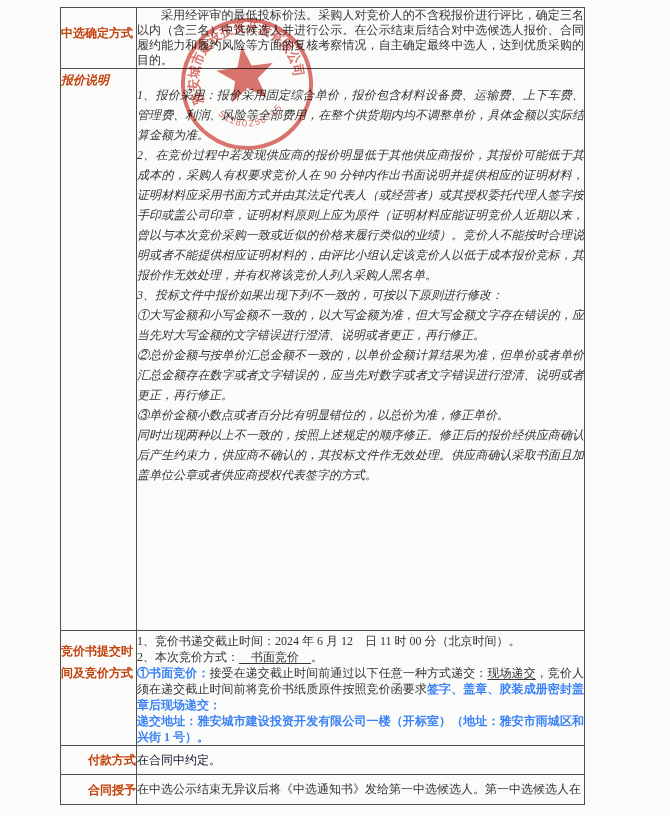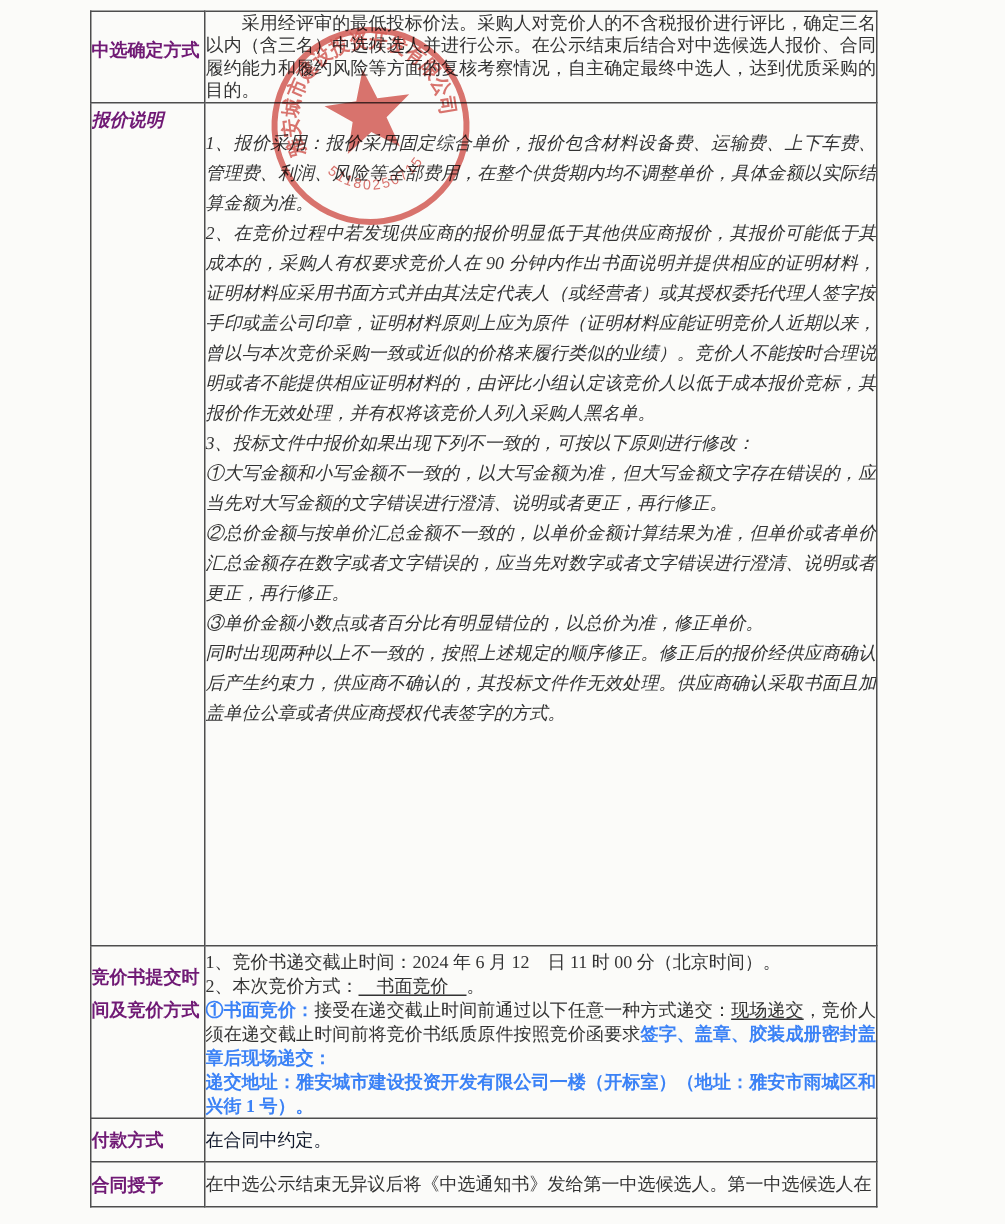--- a/index.html
+++ b/index.html
@@ -22,26 +22,26 @@
     border:1px solid #4e4e4e;
     vertical-align:top;
     font-size:12px;
     padding:0;
     overflow:hidden;
   }
   td.label{
     width:75px;
     font-weight:bold;
     font-size:12.5px;
-    color:#701a75;
+    color:#c2410c;
     padding:7px 4px 0 7px;
     line-height:22px;
     word-break:break-all;
   }
-  td.label.center{vertical-align:middle;padding-top:0;}
+  td.label.center{vertical-align:middle;padding-top:0;text-align:right;}
   tr.r1 td.label{padding-top:12px;line-height:26px;}
   tr.r3 td.label{padding-top:9px;line-height:22px;}
   td.content{padding:3px 6px 0 7px;text-align:justify;word-break:break-all;}
   tr.r1{height:61px;}
   tr.r2{height:562px;font-style:italic;}
   tr.r3{height:111px;}
   tr.r4{height:29px;}
   tr.r5{height:30px;margin-top:39px;}
   tr.r1 td.content{line-height:15px;}
   tr.r1 td.content p{margin:0;text-indent:2em;}

